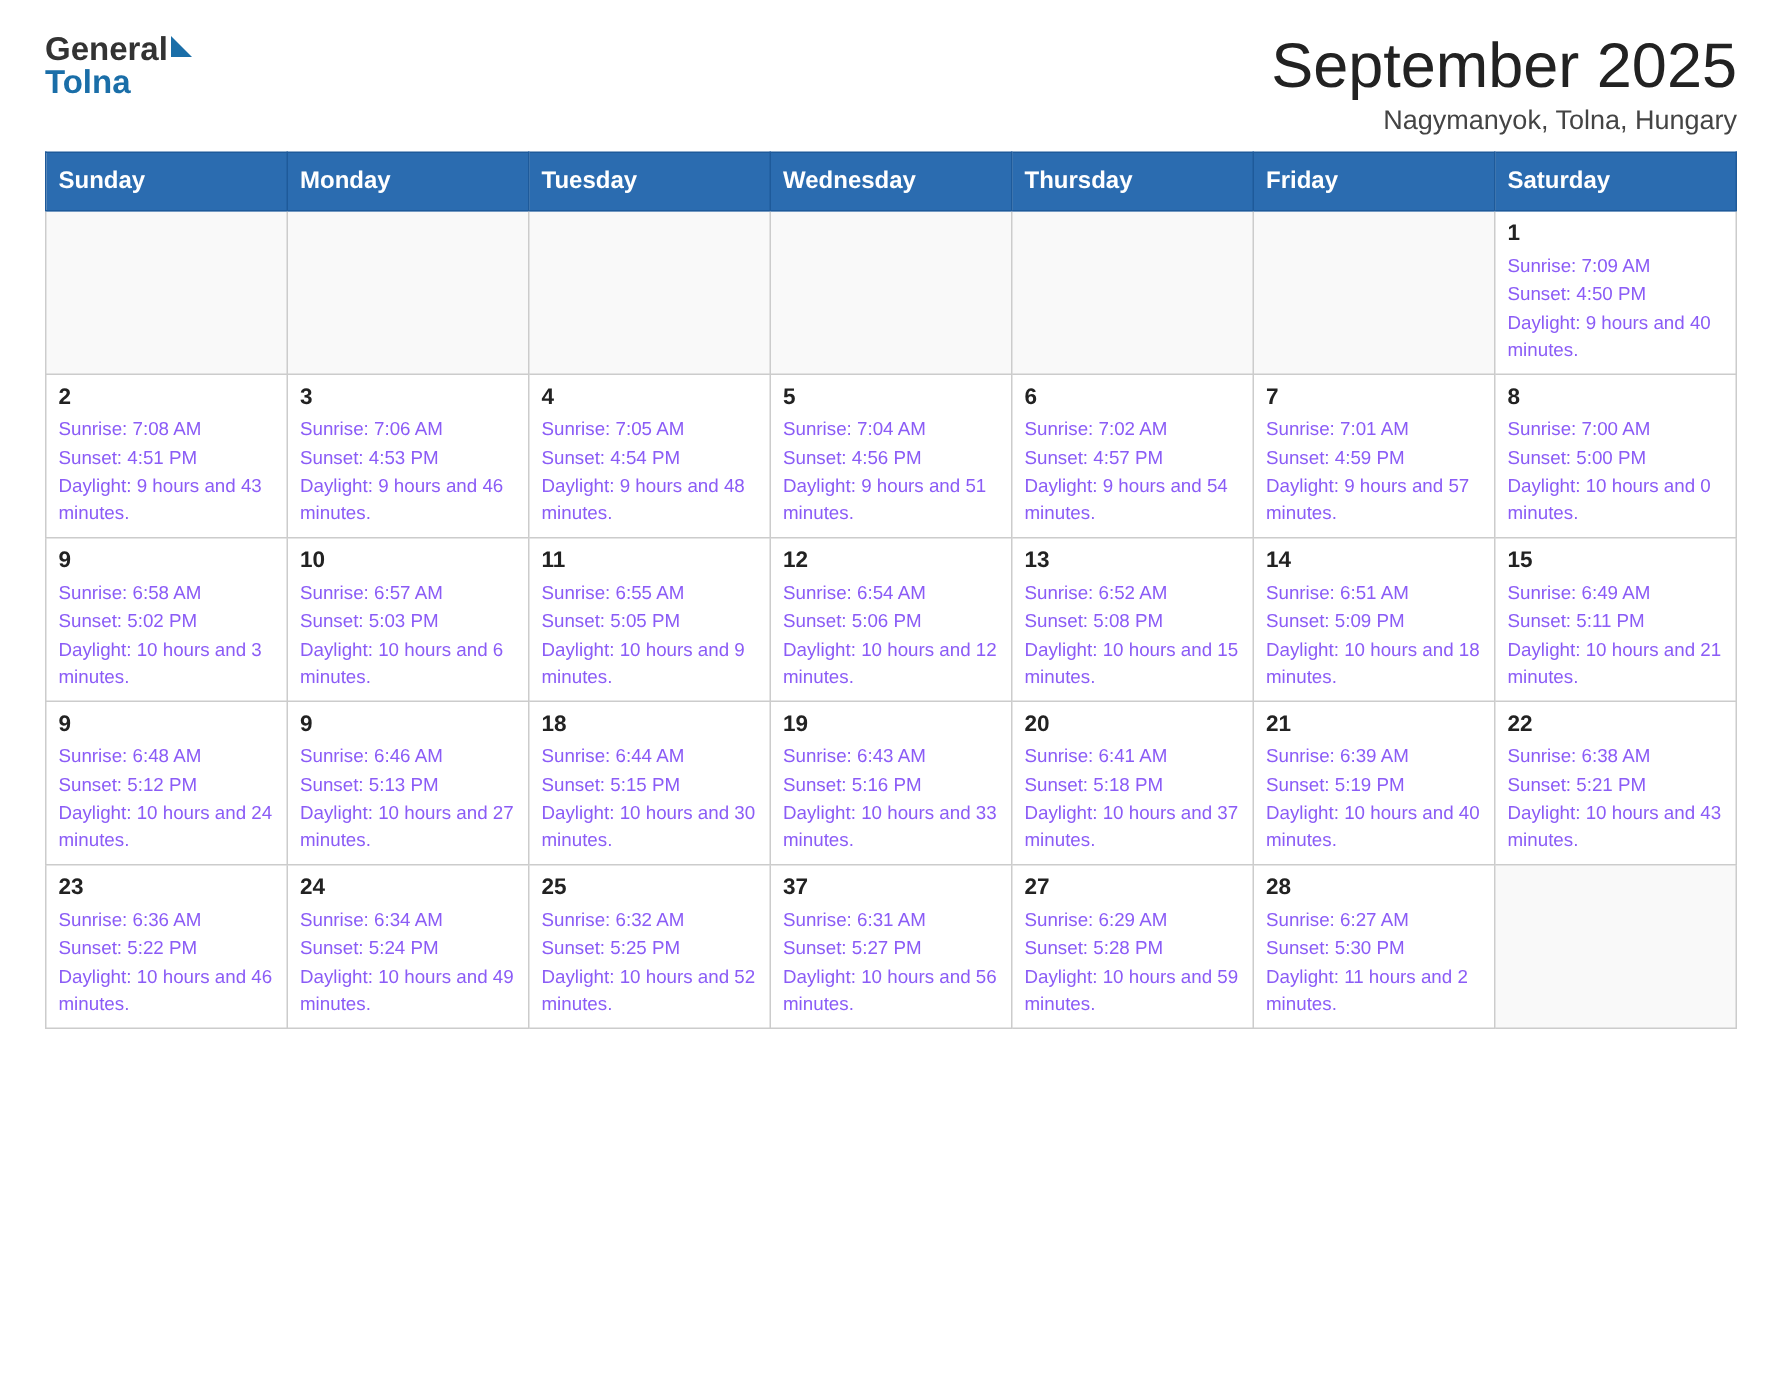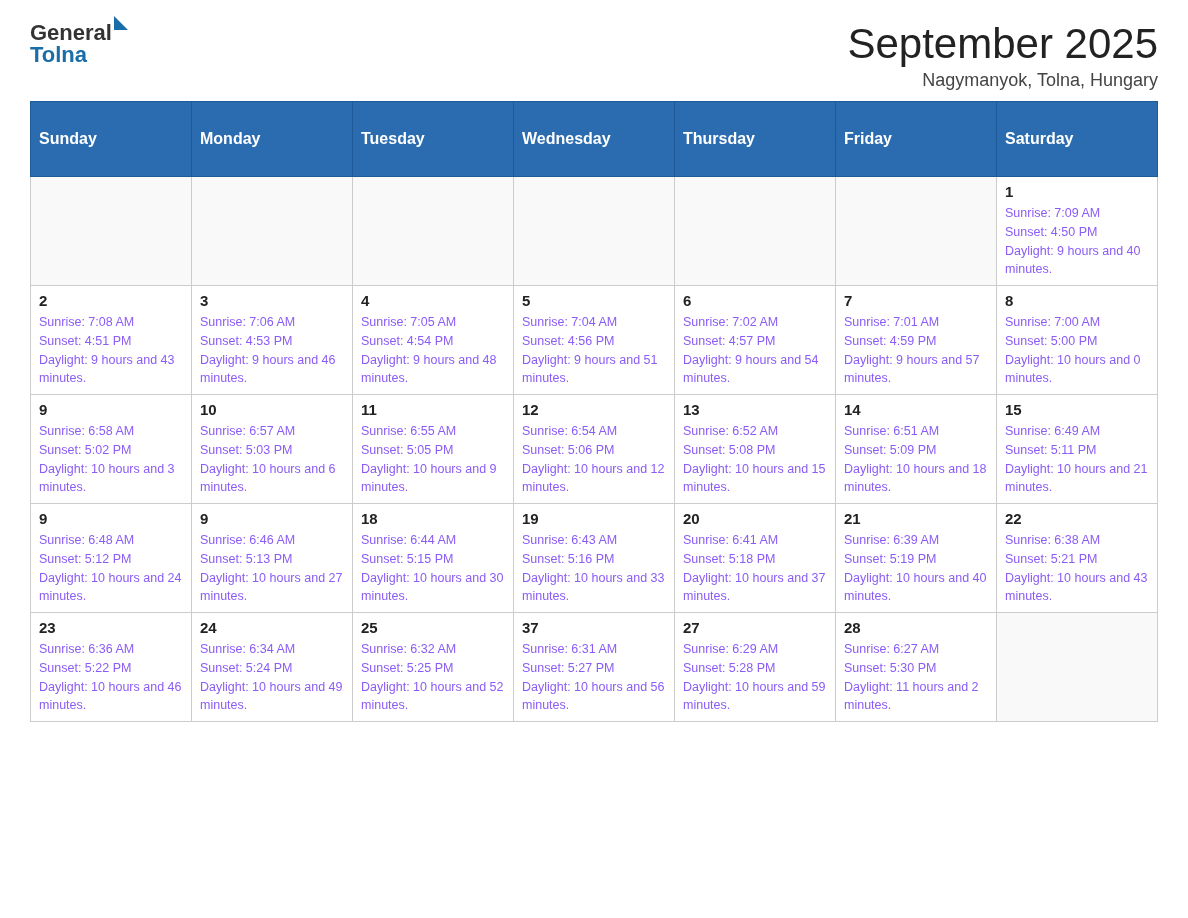--- a/index.html
+++ b/index.html
@@ -55,21 +55,21 @@
     .calendar {
       width: 100%;
       border-collapse: collapse;
       margin-top: 8px;
     }
     .calendar thead tr th {
       background-color: #2b6cb0;
       color: #fff;
       font-size: 16px;
       font-weight: bold;
-      padding: 28px 8px;
+      padding: 10px 8px;
       text-align: left;
       border: 1px solid #1e5a9a;
     }
     .calendar tbody tr td {
       border: 1px solid #ccc;
       vertical-align: top;
       padding: 6px 8px;
       width: calc(100% / 7);
       min-height: 100px;
       font-size: 13px;
@@ -90,20 +90,21 @@
       font-size: 12.5px;
       color: #8b5cf6;
       line-height: 1.5;
     }
     .logo-wrapper {
       display: flex;
       flex-direction: column;
     }
     .logo-top-line {
       display: flex;
+      align-items: center;
     }
   </style>
 </head>
 <body>
 
 <div class="header">
   <div class="logo-wrapper">
     <div class="logo-top-line">
       <span class="logo-text-general">General</span>
       <span class="logo-arrow"></span>

